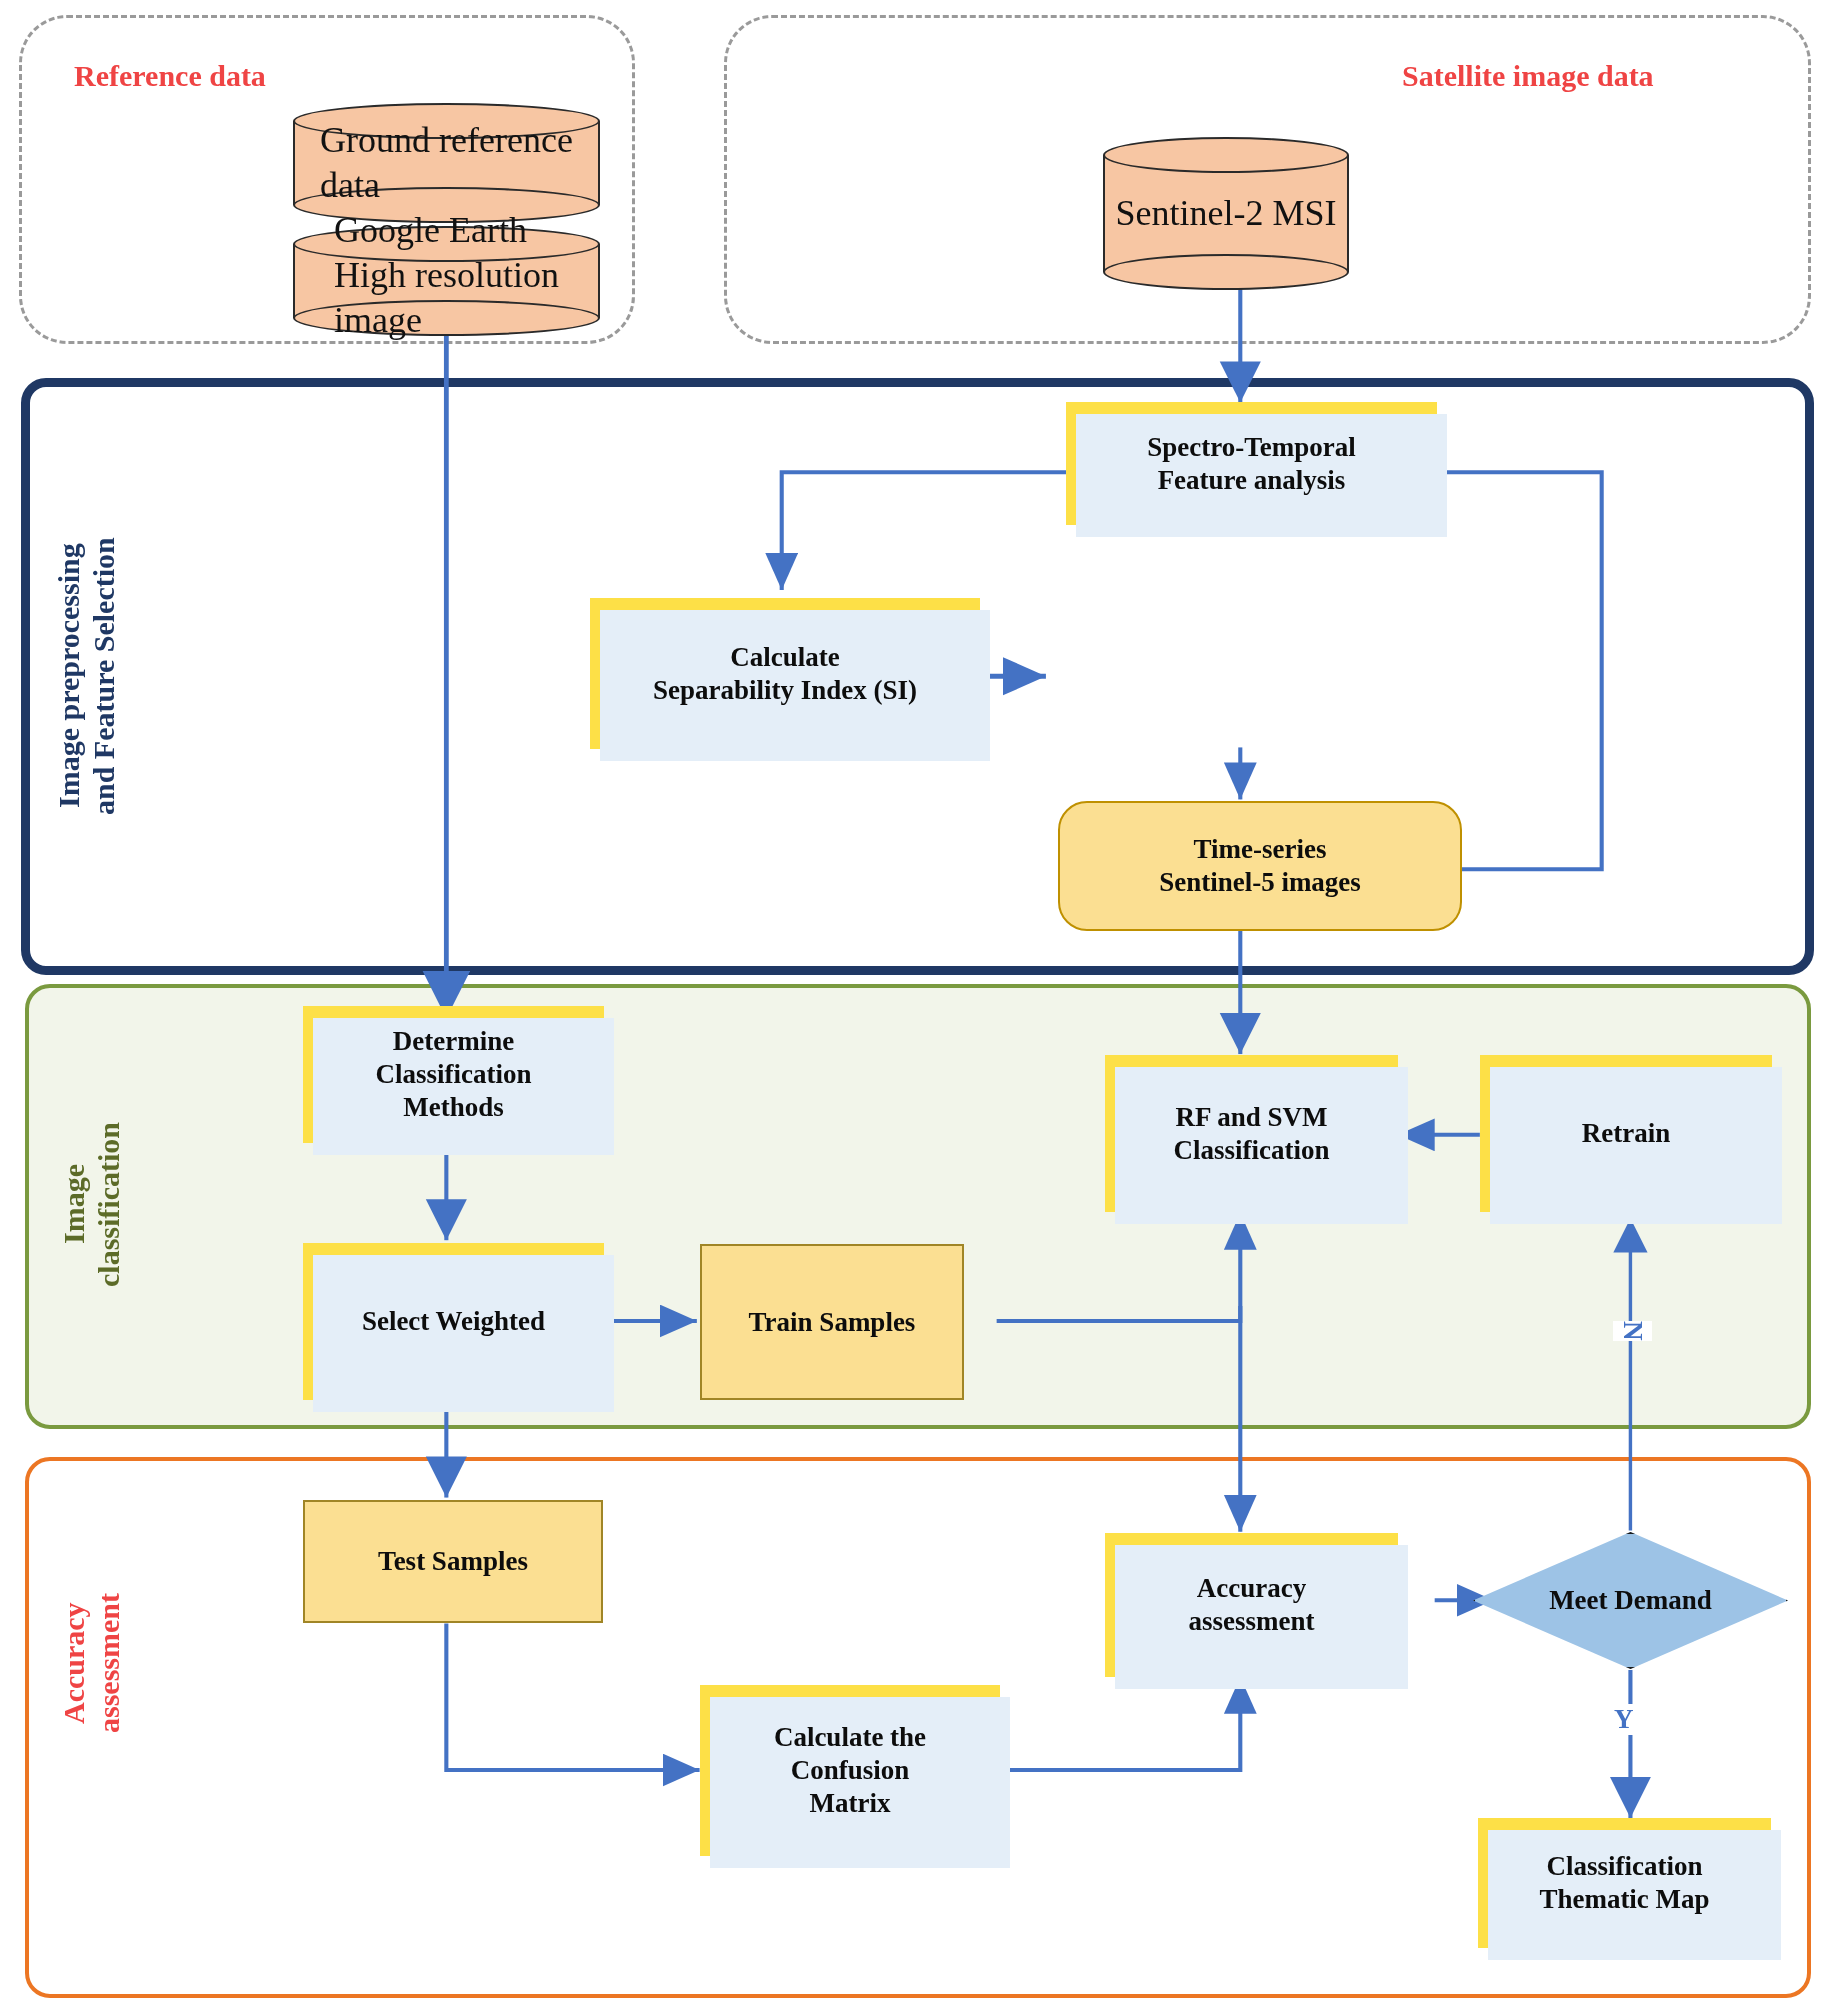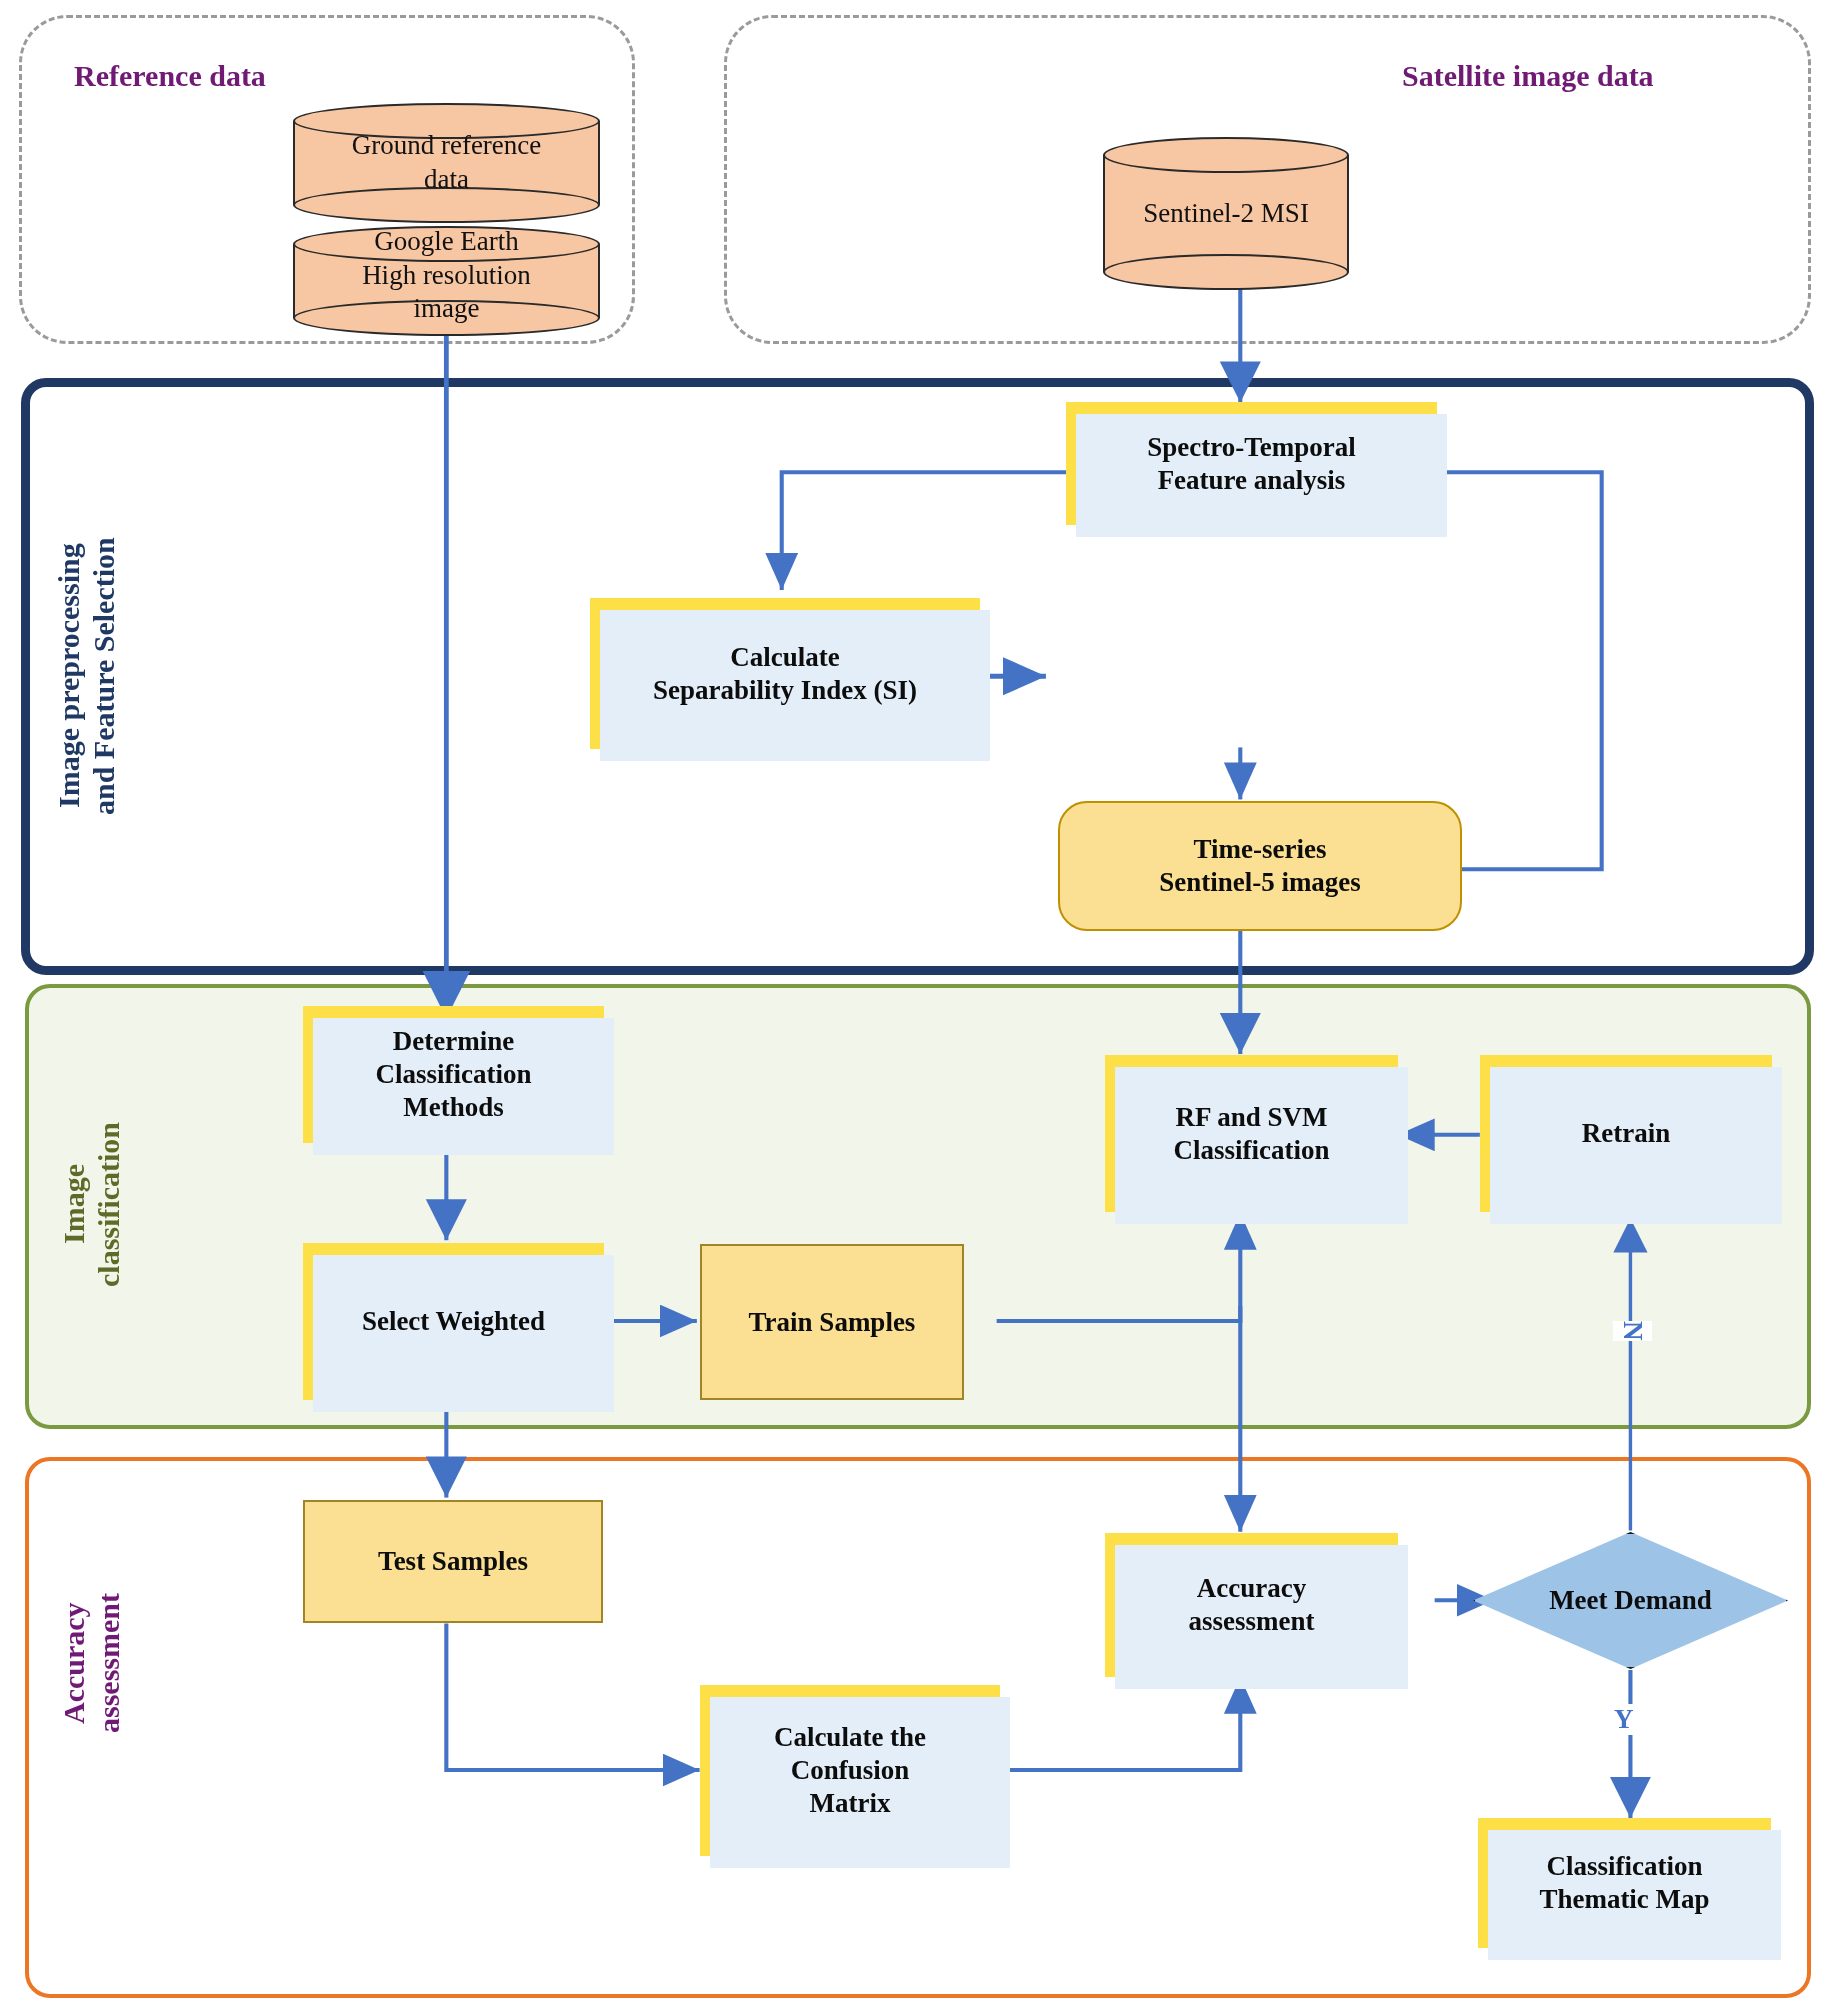--- a/index.html
+++ b/index.html
@@ -12,42 +12,42 @@
   .sect-blue{border:9px solid #1f3864;border-radius:25px;background:#ffffff;}
   .sect-green{border:4.8px solid #7a9a3f;border-radius:25px;background:#f2f5ea;}
   .sect-orange{border:4.8px solid #ec7623;border-radius:25px;background:#ffffff;}
 
   
   .sect-title{position:absolute;font-weight:bold;white-space:pre-line;line-height:1.15;}
   .title-h{font-size:30px;color:#1a1a1a;}
   .title-v{font-size:30px;writing-mode:vertical-rl;transform:rotate(180deg);text-align:center;}
   .t-navy{color:#1f3864;}
   .t-olive{color:#5c6b28;}
-  .t-dark{color:#701a75;}
+  .t-dark{color:#ef4444;}
 
   
   .node{position:absolute;box-sizing:border-box;display:flex;align-items:center;
         justify-content:center;text-align:center;font-weight:bold;font-size:27px;
         line-height:1.22;color:#0d0d0d;white-space:pre-line;z-index:6;}
   .n-blue{background:#fde047;border:none;}
   .n-blue::after{content:"";position:absolute;left:9.6px;top:12.3px;width:100%;height:100%;
                  background:#e4eef8;z-index:-1;}
   .n-yellowsq{background:#fbdf92;border:2.1px solid #a08526;}
   .n-round{background:#fbdf92;border:2.1px solid #bf9000;border-radius:29px;}
 
   
   .cyl{position:absolute;z-index:6;}
   .cyl .body{position:absolute;left:0;right:0;top:18px;bottom:18px;background:#f7c6a3;
              border-left:2.1px solid #2a2a2a;border-right:2.1px solid #2a2a2a;}
   .cyl .top{position:absolute;left:0;right:0;top:0;height:36px;background:#f7c6a3;
             border:2.1px solid #2a2a2a;border-radius:50%;box-sizing:border-box;}
   .cyl .bot{position:absolute;left:0;right:0;bottom:0;height:36px;background:#f7c6a3;
             border:2.1px solid #2a2a2a;border-radius:50%;box-sizing:border-box;}
   .cyl .lbl{position:absolute;left:0;right:0;top:0;bottom:0;display:flex;align-items:center;
-            justify-content:center;text-align:center;font-weight:normal;font-size:27px;
+            justify-content:center;text-align:left;font-weight:normal;font-size:36px;
             line-height:1.25;color:#111;white-space:pre-line;z-index:3;}
 
   
   .diamond{position:absolute;z-index:6;}
   .diamond .shape{position:absolute;inset:0;background:#9dc3e6;border:2.1px solid #1a1a1a;
                   box-sizing:border-box;
                   clip-path:polygon(50% 0,100% 50%,50% 100%,0 50%);}
   .diamond .lbl{position:absolute;inset:0;display:flex;align-items:center;justify-content:center;
                 font-weight:bold;font-size:27px;color:#0d0d0d;z-index:3;}
 

